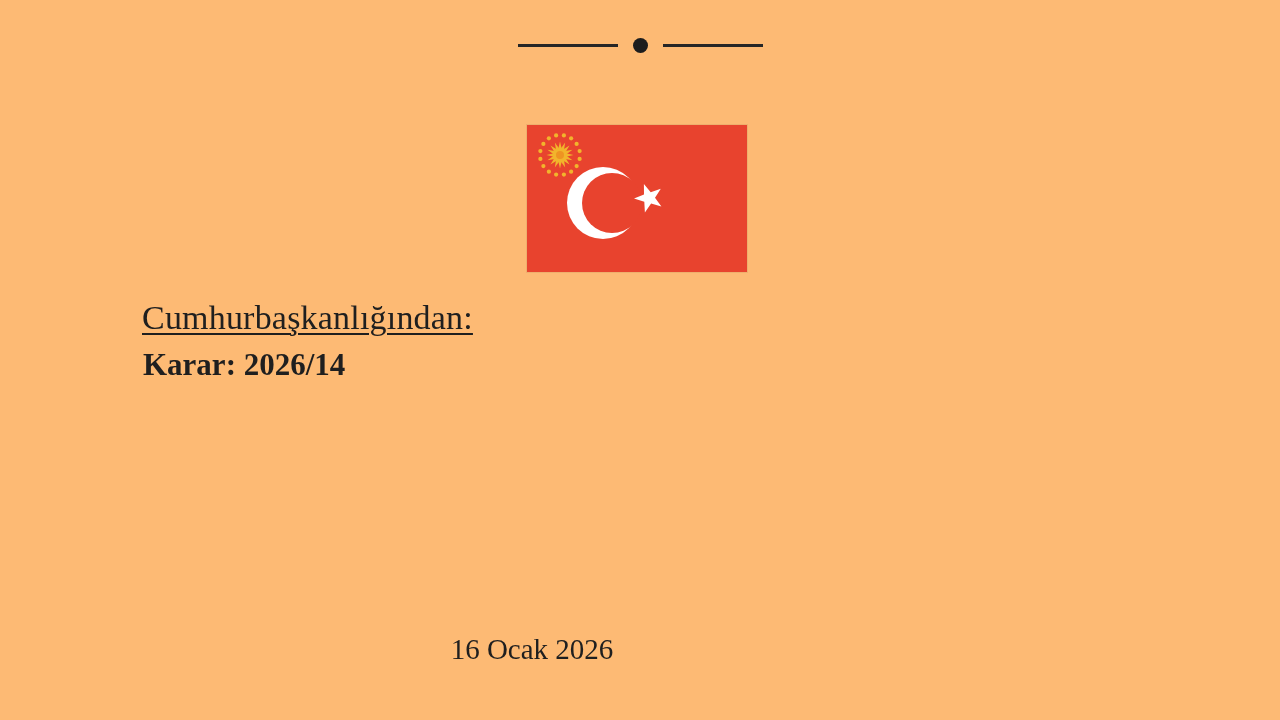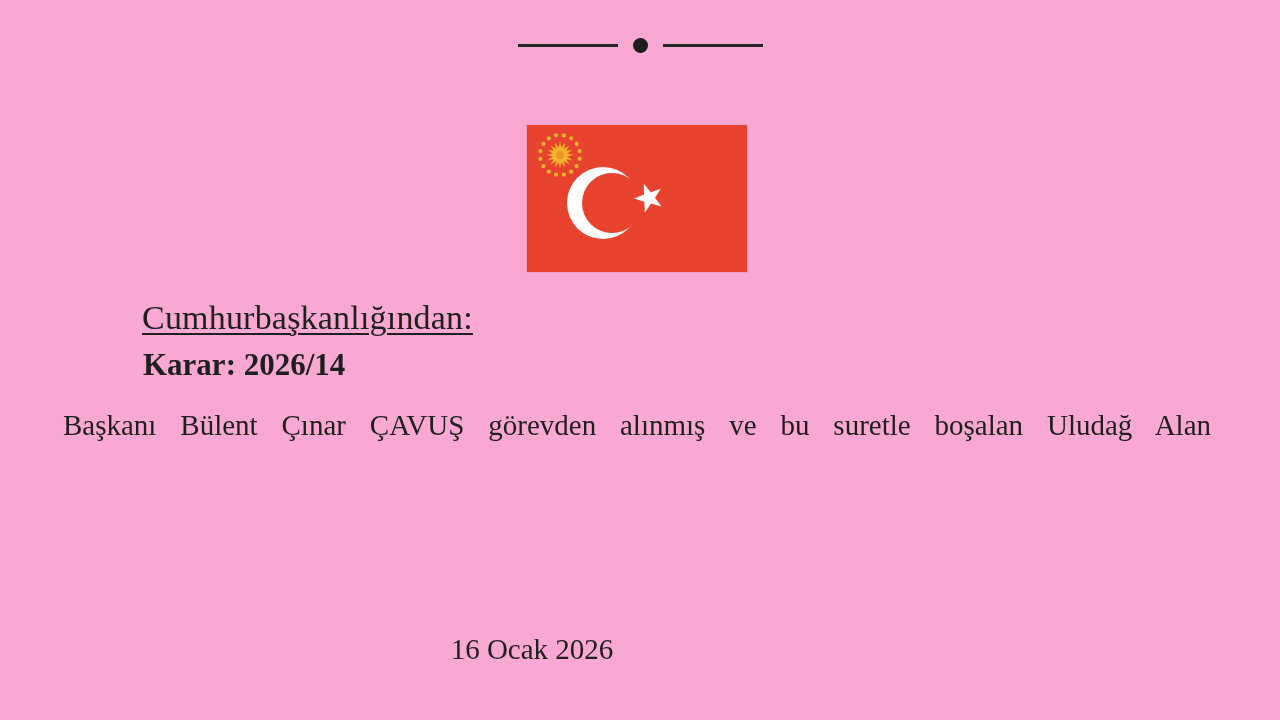--- a/index.html
+++ b/index.html
@@ -4,21 +4,21 @@
 <style>
   html, body {
     margin: 0;
     padding: 0;
     background: #ffffff;
   }
   .page {
     position: relative;
     width: 1280px;
     height: 720px;
-    background: #f9a8d4;
+    background: #fdba74;
     overflow: hidden;
     font-family: "Liberation Serif", "DejaVu Serif", serif;
     color: #1f1f1f;
   }
 
   
   .ornament {
     position: absolute;
     left: 518px;
     top: 36px;
@@ -152,18 +152,17 @@
           <circle r="7" fill="#f2b42c"></circle>
           <circle r="4" fill="#ee9422"></circle>
         </g>
     </svg>
   </div>
 
   <div class="issuer">Cumhurbaşkanlığından:</div>
   <div class="decision-no">Karar: 2026/14</div>
 
   <div class="body-para">
-    <div class="body-line">Başkanı Bülent Çınar ÇAVUŞ görevden alınmış ve bu suretle boşalan Uludağ Alan</div>
   </div>
 
   <div class="doc-date">16 Ocak 2026</div>
 
 </div>
 
 </body></html>

